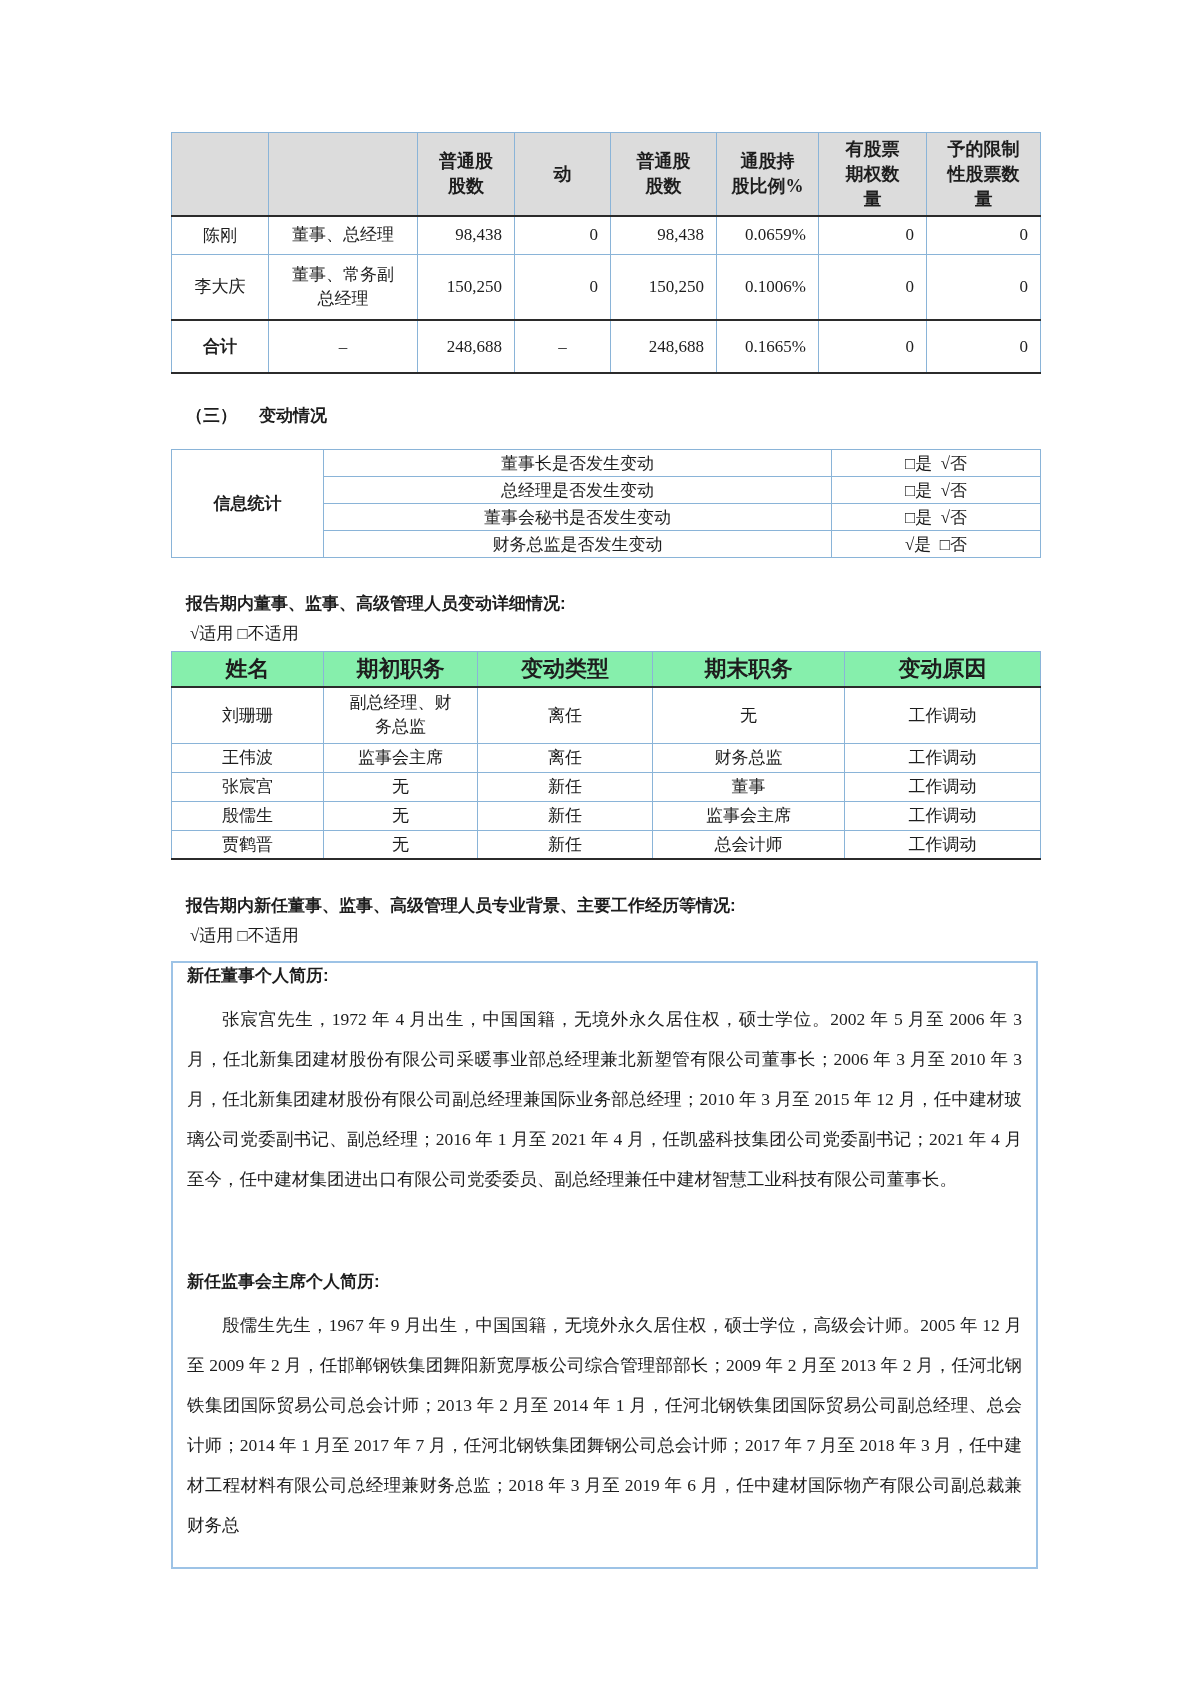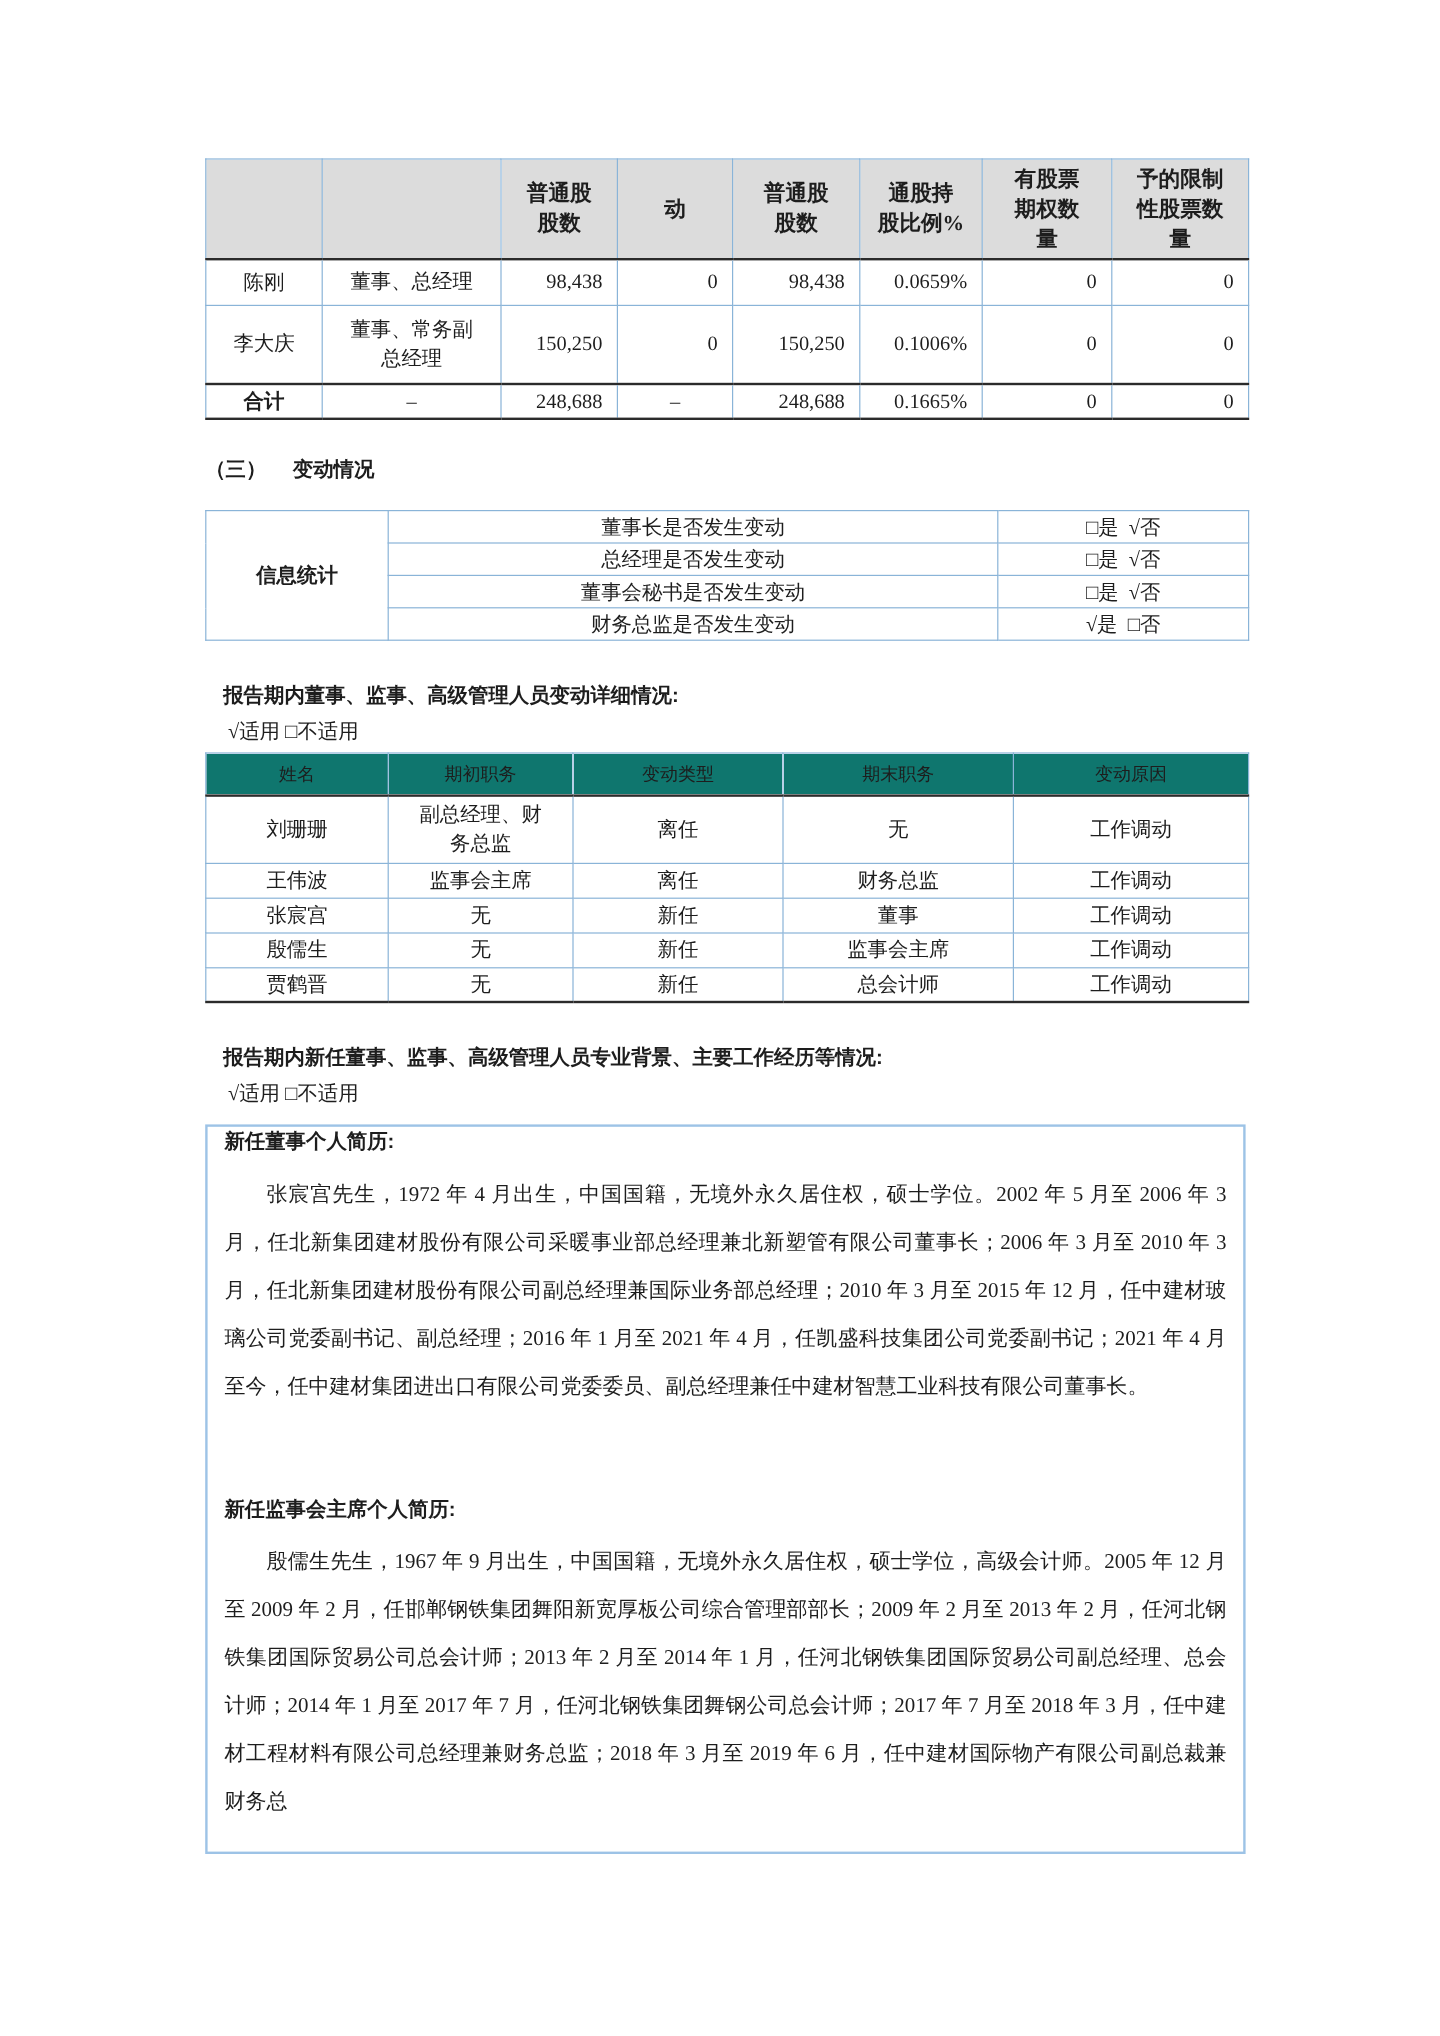--- a/index.html
+++ b/index.html
@@ -25,31 +25,31 @@
     border-bottom:2px solid #2b2b2b;
     text-align:center;
     font-weight:bold;
     font-size:18px;
     white-space:pre-line;
     line-height:25px;
     height:78px;
   }
   .t1 .r1{ height:38px; }
   .t1 .r2{ height:66px; }
-  .t1 .r3{ height:29px; }
+  .t1 .r3{ height:53px; }
   .t1 td{ font-size:17px; }
   .cell-center{ text-align:center;margin-top:33px; }
   .cell-left{ text-align:center; white-space:pre-line; line-height:24px; }
   .cell-num{ text-align:right; padding-right:12px; }
   .t1 .total td{ border-top:2px solid #2b2b2b; border-bottom:2px solid #2b2b2b; }
   .t1 .total .total-label{ font-weight:bold; }
 
   
   .sec-heading{
-    margin-top:30px; 
+    margin-top:30px; margin-left:15px;
     font-family:"Liberation Sans","DejaVu Sans",sans-serif;
     font-weight:bold; font-size:17px;
   }
   .sec-heading .sec-num{ margin-right:22px; }
 
   
   .t2{ margin-top:22px; }
   .t2 td{ height:26px; text-align:center; font-size:17px; padding:0 4px; }
   .t2 .info-label{ font-weight:bold; }
   .t2 .answer{ white-space:pre;margin-top:37px; }
@@ -58,23 +58,23 @@
   .para-heading{
     margin-top:34px; margin-left:15px;
     font-family:"Liberation Sans","DejaVu Sans",sans-serif;
     font-weight:bold; font-size:17px;
   }
   .applicability{ margin-top:7px; margin-left:19px; font-size:17px; white-space:pre; }
 
   
   .t3{ margin-top:6px; }
   .t3 thead th{
-    background:#0f766e;
+    background:#86efac;
     border-bottom:2px solid #2b2b2b;
-    text-align:center; font-weight:normal; font-size:15px; height:30px;
+    text-align:center; font-weight:bold; font-size:22px; height:30px;
   }
   .t3 td{ text-align:center; font-size:17px; }
   .t3 .r1{ height:56px; }
   .t3 .rn{ height:29px; }
   .t3 tbody tr:last-child td{ border-bottom:2px solid #2b2b2b; }
   .wrap-center{ white-space:pre-line; line-height:24px; }
 
   
   .bio-box{
     margin-top:14px;

